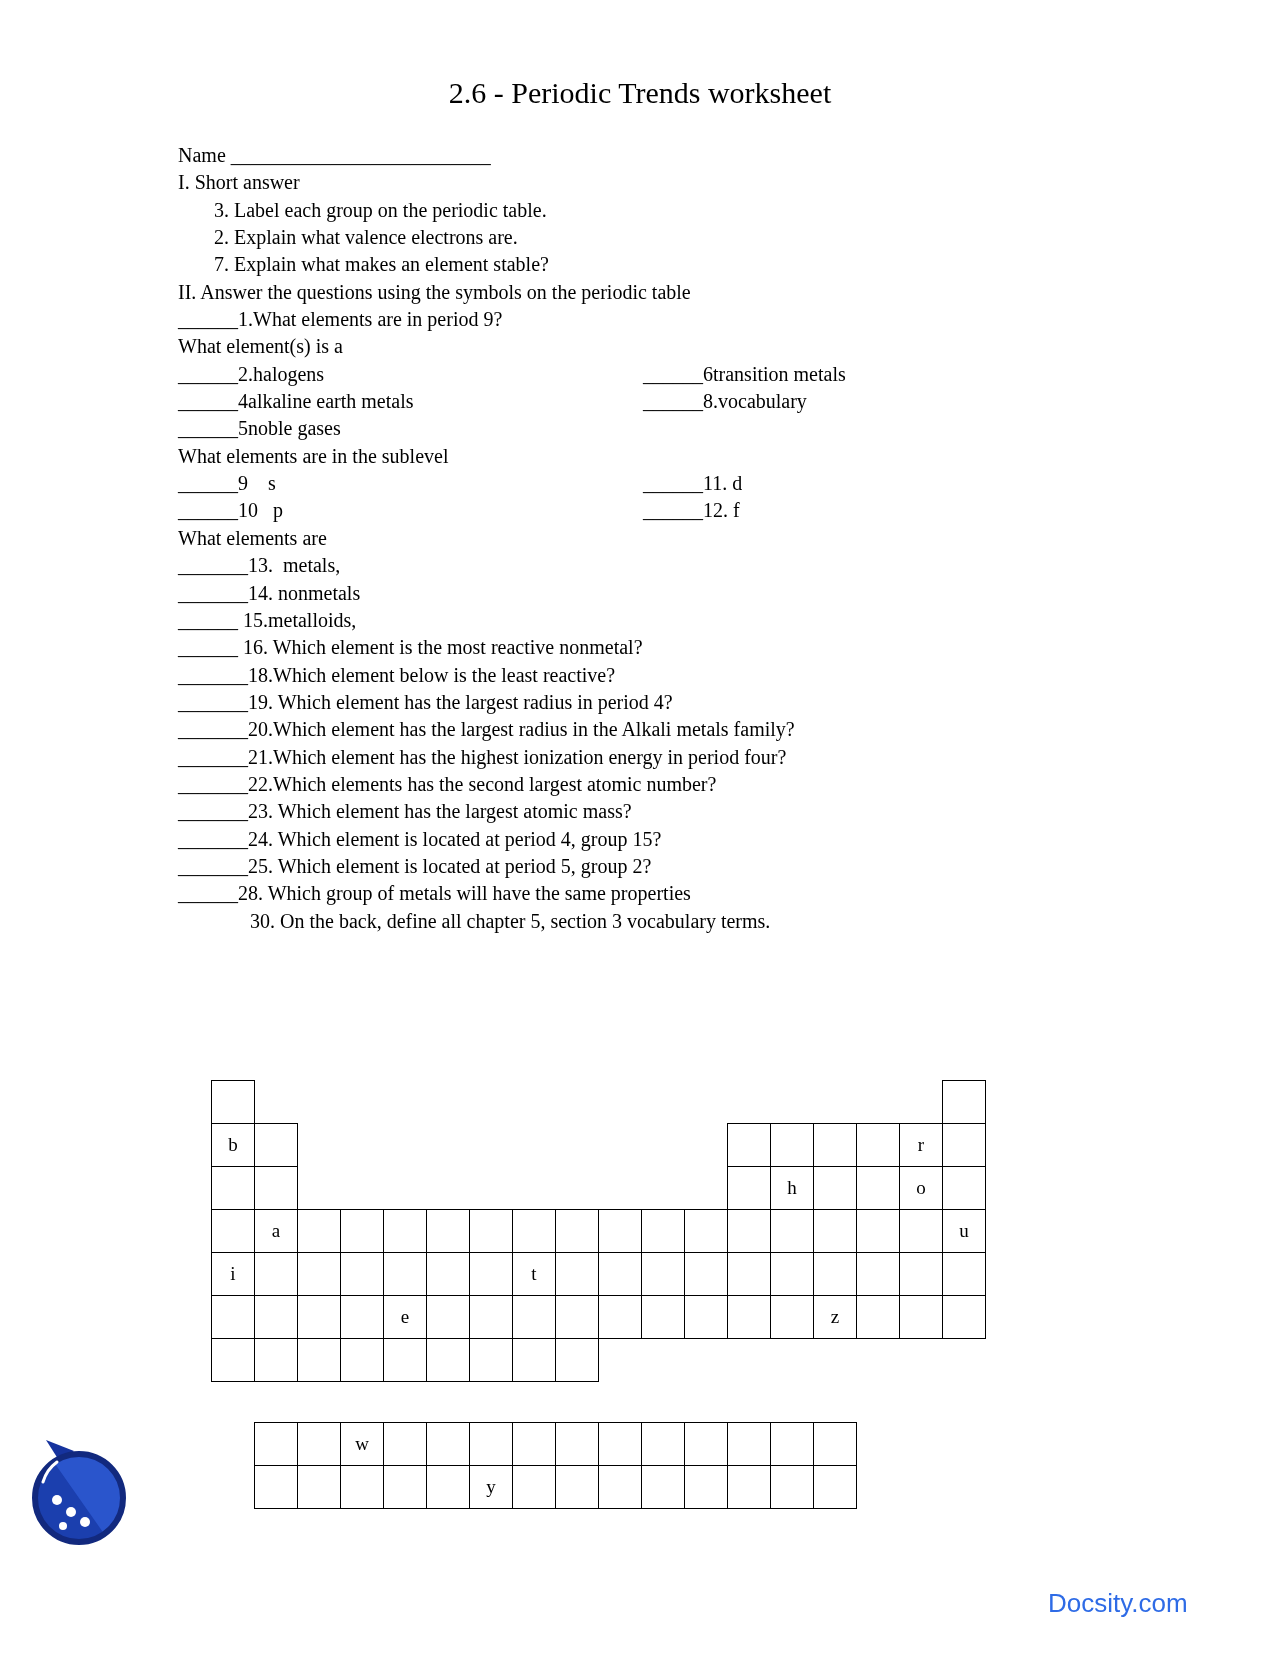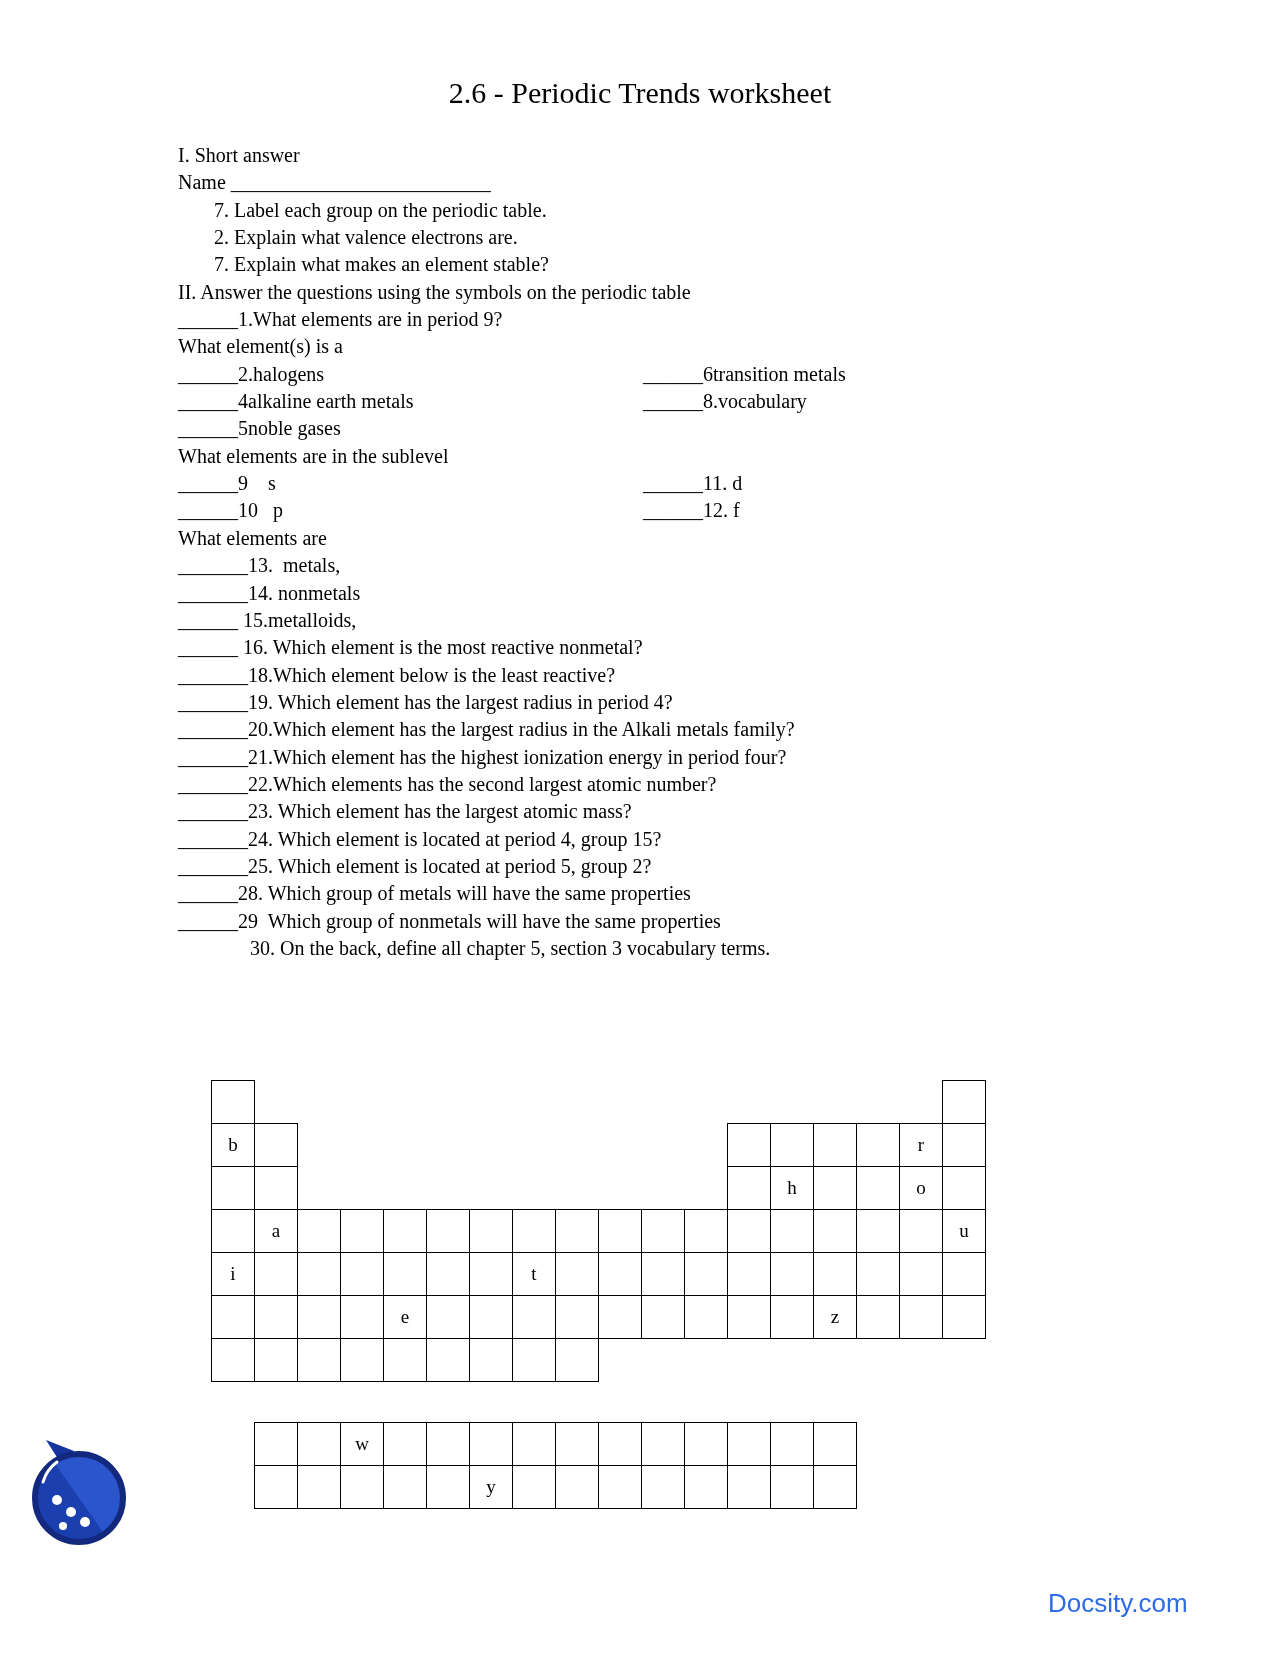--- a/index.html
+++ b/index.html
@@ -83,23 +83,23 @@
   }
 </style>
 </head>
 <body>
 
 <div class="page">
 
   <h1 class="title">2.6 - Periodic Trends worksheet</h1>
 
   <div class="content">
+    <div class="line">Name __________________________</div>
     <div class="line">I. Short answer</div>
-    <div class="line">Name __________________________</div>
-    <div class="line indent1">7. Label each group on the periodic table.</div>
+    <div class="line indent1">3. Label each group on the periodic table.</div>
     <div class="line indent1">2. Explain what valence electrons are.</div>
     <div class="line indent1">7. Explain what makes an element stable?</div>
     <div class="line">II. Answer the questions using the symbols on the periodic table</div>
     <div class="line">______1.What elements are in period 9?</div>
     <div class="line">What element(s) is a</div>
     <div class="line"><span>______2.halogens</span><span class="col2">______6transition metals</span></div>
     <div class="line"><span>______4alkaline earth metals</span><span class="col2">______8.vocabulary</span></div>
     <div class="line">______5noble gases</div>
     <div class="line">What elements are in the sublevel</div>
     <div class="line"><span>______9    s</span><span class="col2">______11. d</span></div>
@@ -111,21 +111,20 @@
     <div class="line">______ 16. Which element is the most reactive nonmetal?</div>
     <div class="line">_______18.Which element below is the least reactive?</div>
     <div class="line">_______19. Which element has the largest radius in period 4?</div>
     <div class="line">_______20.Which element has the largest radius in the Alkali metals family?</div>
     <div class="line">_______21.Which element has the highest ionization energy in period four?</div>
     <div class="line">_______22.Which elements has the second largest atomic number?</div>
     <div class="line">_______23. Which element has the largest atomic mass?</div>
     <div class="line">_______24. Which element is located at period 4, group 15?</div>
     <div class="line">_______25. Which element is located at period 5, group 2?</div>
     <div class="line">______28. Which group of metals will have the same properties</div>
-    <div class="line">______29  Which group of nonmetals will have the same properties</div>
     <div class="line indent2">30. On the back, define all chapter 5, section 3 vocabulary terms.</div>
   </div>
 
   <div class="ptable-main">
       <div class="pt-cell" style="left: 0px; top: 0px;"></div>
       <div class="pt-cell" style="left: 731px; top: 0px;"></div>
       <div class="pt-cell" style="left: 0px; top: 43px;">b</div>
       <div class="pt-cell" style="left: 43px; top: 43px;"></div>
       <div class="pt-cell" style="left: 516px; top: 43px;"></div>
       <div class="pt-cell" style="left: 559px; top: 43px;"></div>

